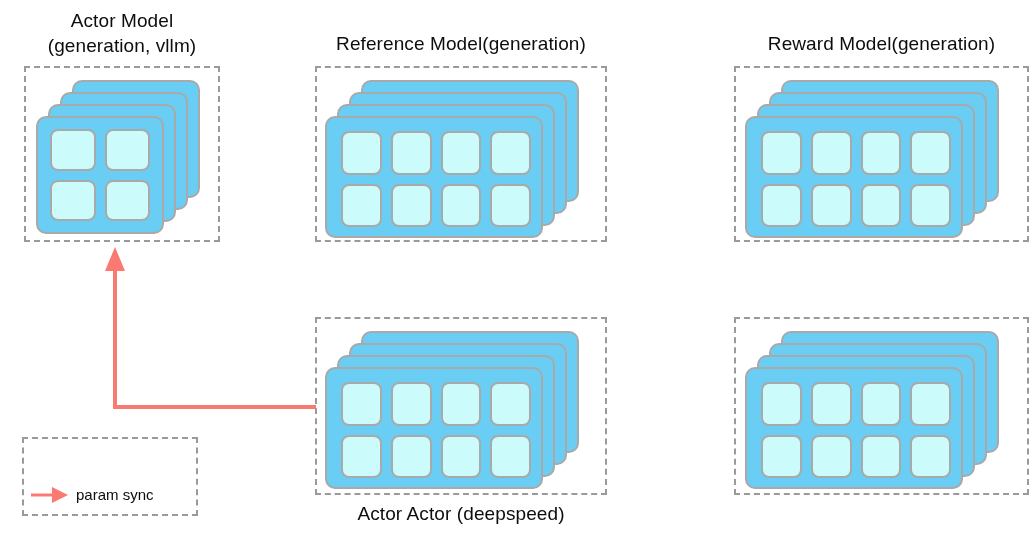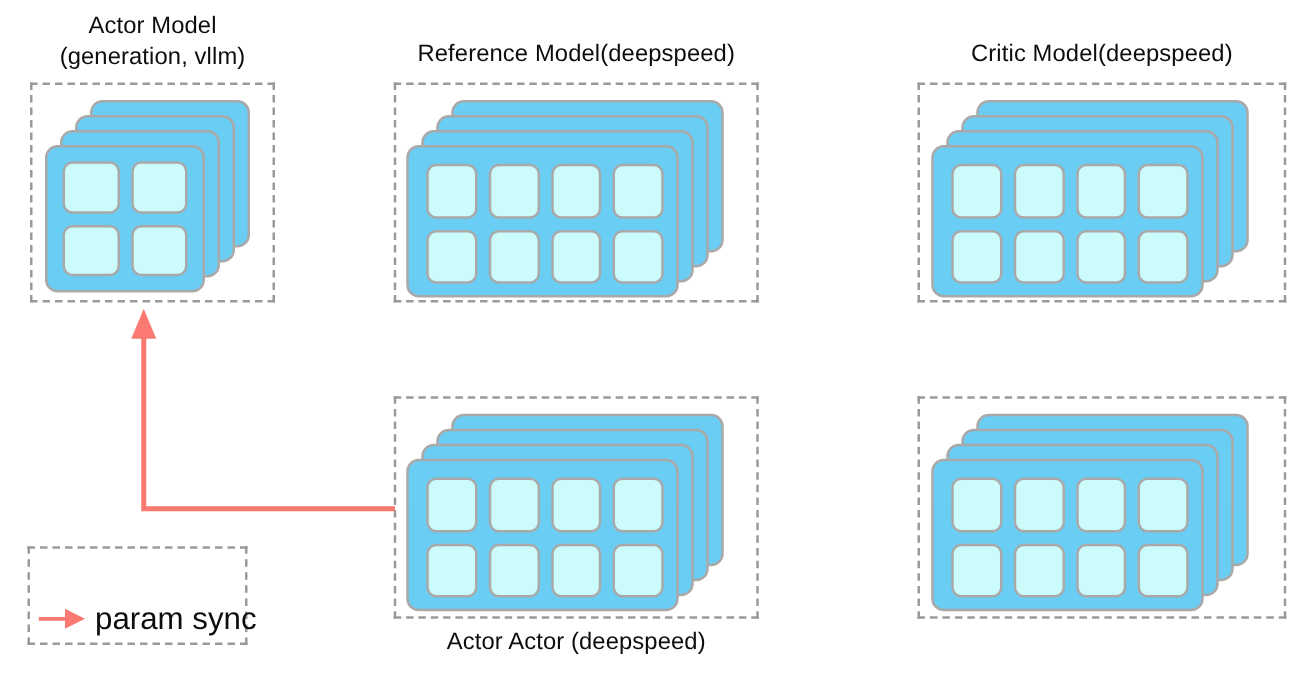--- a/index.html
+++ b/index.html
@@ -78,21 +78,21 @@
     top: 0;
     width: 1032px;
     height: 546px;
     overflow: visible;
     pointer-events: none;
   }
 
   
   .legend-label {
     position: absolute;
-    font-size: 25px;
+    font-size: 15px;
     line-height: 24px;
     color: #0d0d0d;
     white-space: nowrap;
   }
 </style>
 </head>
 <body>
 
 <div class="canvas">
 
@@ -109,21 +109,21 @@
                     grid-template-columns:repeat(2,1fr); grid-template-rows:repeat(2,1fr);">
           <div class="cell"></div>
           <div class="cell"></div>
           <div class="cell"></div>
           <div class="cell"></div>
         </div>
       </div>
     </div>
   </div>
 
-  <div class="caption" style="left:299px; top:31px; width:292px;">Reference Model(deepspeed)</div>
+  <div class="caption" style="left:299px; top:31px; width:292px;">Reference Model(generation)</div>
 
   <div class="group" style="left:299px; top:66px; width:292px; height:176px;">
     <div class="stack" style="left:0; top:0; width:292px; height:176px;">
       <div class="card" style="left:44px; top:12px; width:218px; height:122px;"></div>
       <div class="card" style="left:32px; top:24px; width:218px; height:122px;"></div>
       <div class="card" style="left:20px; top:36px; width:218px; height:122px;"></div>
       <div class="card" style="left:8px; top:48px; width:218px; height:122px;">
         <div class="card-grid" style="left:14px; top:13px; width:190px; height:96px;
                     grid-template-columns:repeat(4,1fr); grid-template-rows:repeat(2,1fr);">
           <div class="cell"></div>
@@ -132,21 +132,21 @@
           <div class="cell"></div>
           <div class="cell"></div>
           <div class="cell"></div>
           <div class="cell"></div>
           <div class="cell"></div>
         </div>
       </div>
     </div>
   </div>
 
-  <div class="caption" style="left:718px; top:31px; width:295px;">Critic Model(deepspeed)</div>
+  <div class="caption" style="left:718px; top:31px; width:295px;">Reward Model(generation)</div>
 
   <div class="group" style="left:718px; top:66px; width:295px; height:176px;">
     <div class="stack" style="left:0; top:0; width:295px; height:176px;">
       <div class="card" style="left:45px; top:12px; width:218px; height:122px;"></div>
       <div class="card" style="left:33px; top:24px; width:218px; height:122px;"></div>
       <div class="card" style="left:21px; top:36px; width:218px; height:122px;"></div>
       <div class="card" style="left:9px; top:48px; width:218px; height:122px;">
         <div class="card-grid" style="left:14px; top:13px; width:190px; height:96px;
                     grid-template-columns:repeat(4,1fr); grid-template-rows:repeat(2,1fr);">
           <div class="cell"></div>

